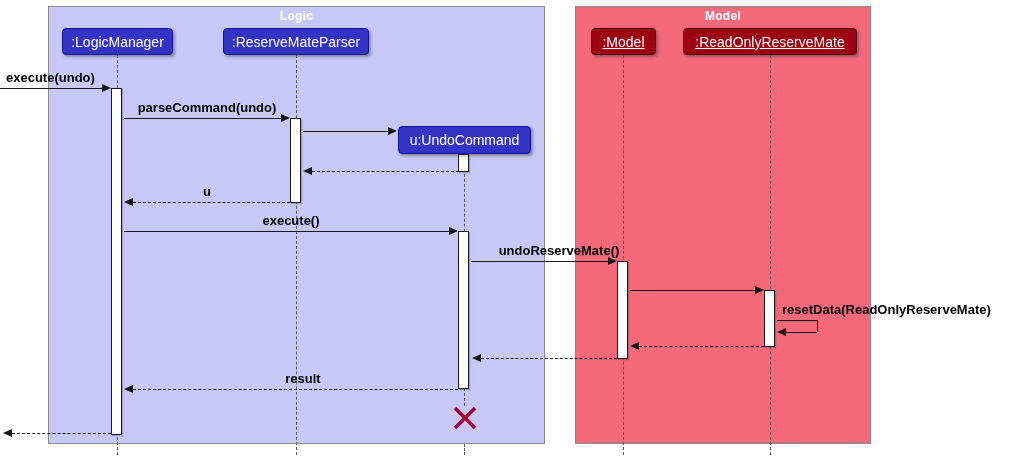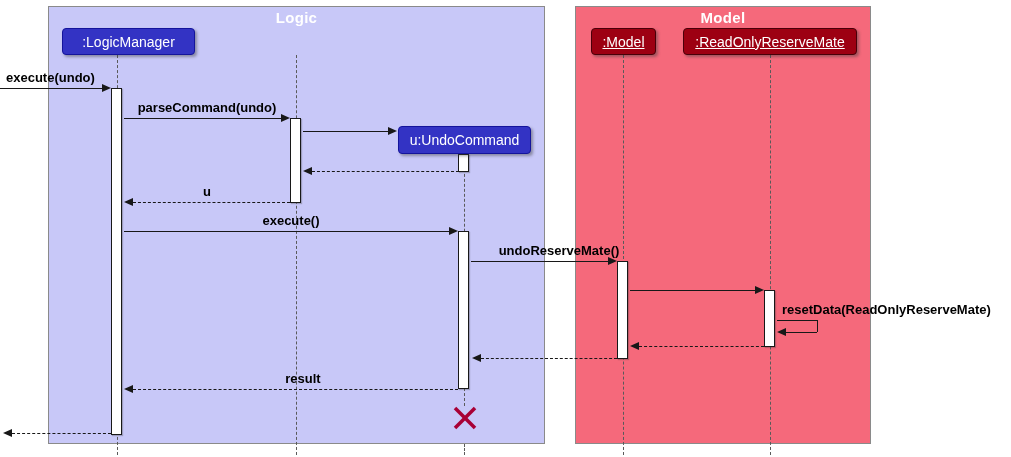--- a/index.html
+++ b/index.html
@@ -5,21 +5,21 @@
   html,body{margin:0;padding:0;background:#fff;}
   #canvas{
     position:relative;width:1011px;height:457px;overflow:hidden;
     font-family:"Liberation Sans",sans-serif;background:#fff;
   }
   .frame{position:absolute;border:1.5px solid var(--frame-border);box-sizing:border-box;}
   .frame.logic{background:var(--logic-frame-bg);}
   .frame.model{background:var(--model-frame-bg);}
   .frame-title{
     position:absolute;text-align:center;color:var(--title-text);
-    font-weight:bold;font-size:15px;letter-spacing:.3px;
+    font-weight:bold;font-size:12px;letter-spacing:.3px;
   }
   .lifeline{position:absolute;width:0;border-left:1px dashed var(--lifeline);}
   .participant{
     position:absolute;display:flex;align-items:center;justify-content:center;
     color:#fff;font-size:14px;border-radius:4px;box-sizing:border-box;
     box-shadow:2px 2px 3px rgba(60,60,60,.45);white-space:nowrap;
   }
   .participant.logic-p{background:var(--logic-fill);border:1px solid var(--logic-border);}
   .participant.model-p{background:var(--model-fill);border:1px solid var(--model-border);text-decoration:underline;}
   .activation{
@@ -49,21 +49,22 @@
   <div class="frame-title" style="left:48px;top:9px;width:497px">Logic</div>
   <div class="frame-title" style="left:575px;top:9px;width:296px">Model</div>
 
   <div class="lifeline" style="left:117px;top:55px;height:400px"></div>
   <div class="lifeline" style="left:296px;top:55px;height:400px"></div>
   <div class="lifeline" style="left:464px;top:154px;height:252px"></div>
   <div class="lifeline" style="left:464px;top:444px;height:11px"></div>
   <div class="lifeline" style="left:623px;top:55px;height:400px"></div>
   <div class="lifeline" style="left:770px;top:55px;height:400px"></div>
 
-  <div class="participant logic-p" style="left:62px;top:28px;width:133px;height:27px">:LogicManager</div>
+  <div class="participant logic-p" style="left:62px;top:28px;width:111px;height:27px">:LogicManager</div>
+  <div class="participant logic-p" style="left:223px;top:28px;width:146px;height:27px">:ReserveMateParser</div>
   <div class="participant model-p" style="left:591px;top:28px;width:65px;height:27px">:Model</div>
   <div class="participant model-p" style="left:683px;top:28px;width:174px;height:27px">:ReadOnlyReserveMate</div>
 
   <div class="activation" style="left:111px;top:88px;height:347px"></div>
   <div class="activation" style="left:290px;top:118px;height:85px"></div>
   <div class="activation" style="left:458px;top:154px;height:18px"></div>
   <div class="activation" style="left:458px;top:231px;height:158px"></div>
   <div class="activation" style="left:617px;top:261px;height:98px"></div>
   <div class="activation" style="left:764px;top:290px;height:57px"></div>
 

